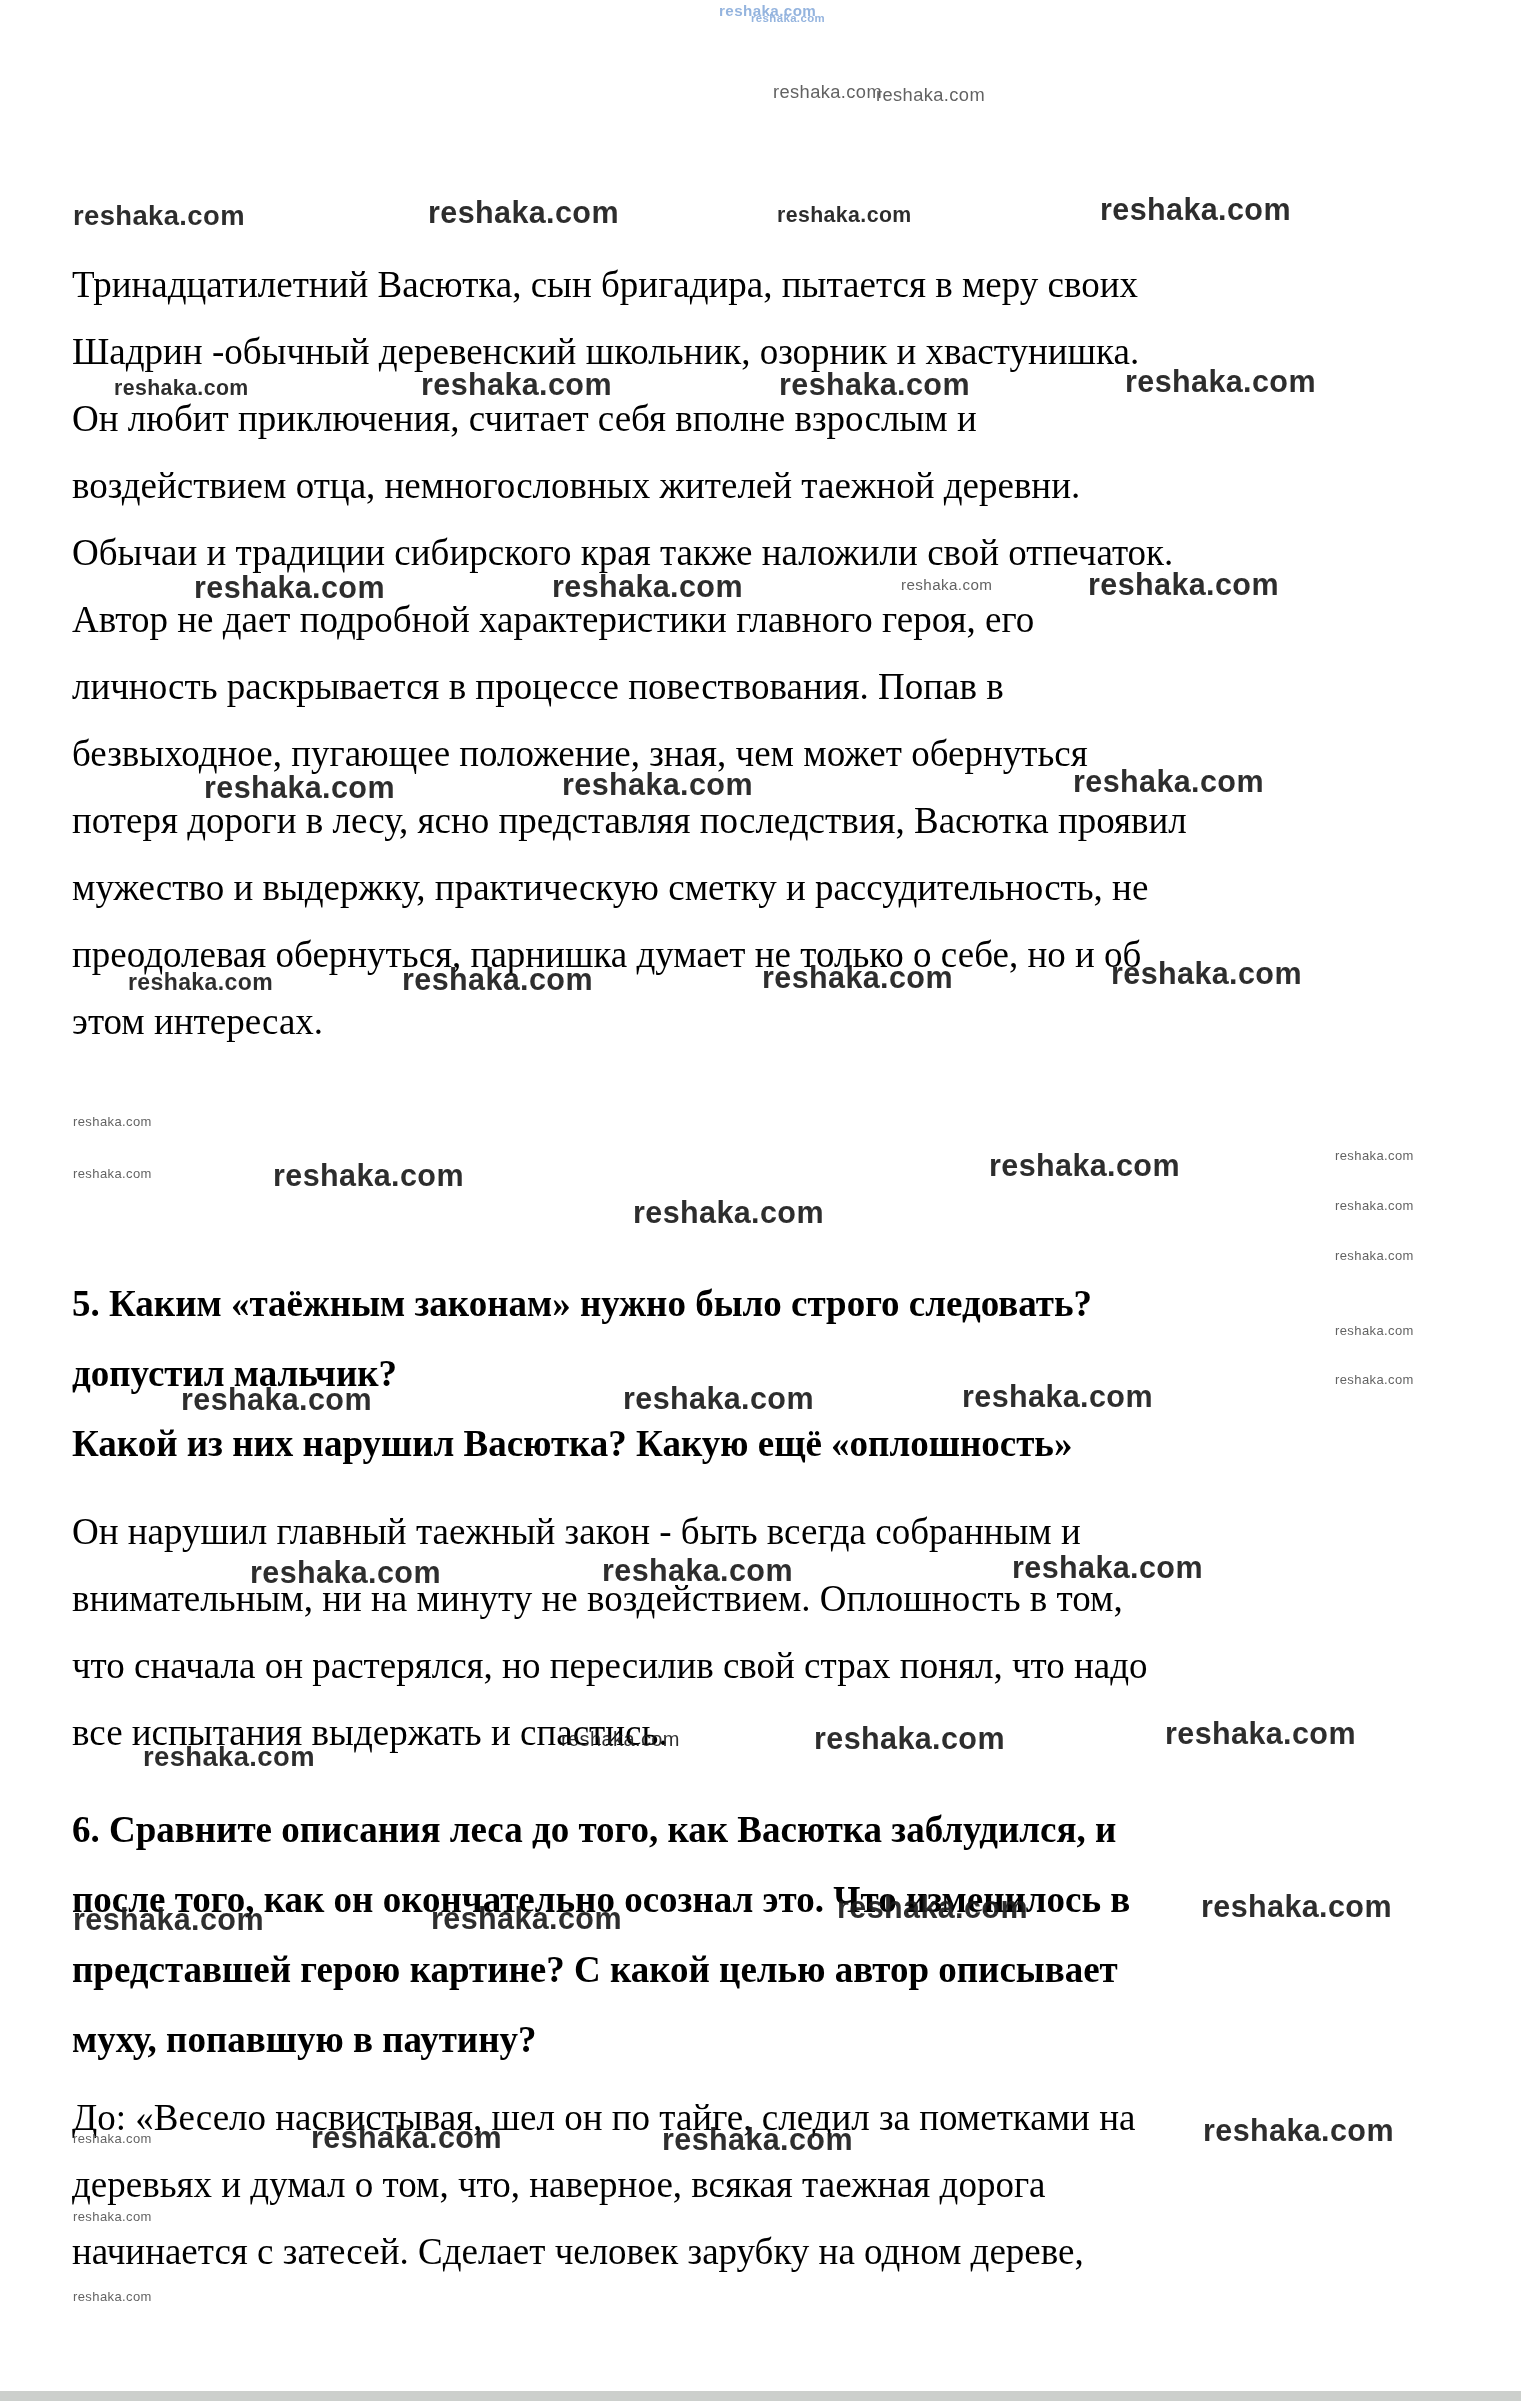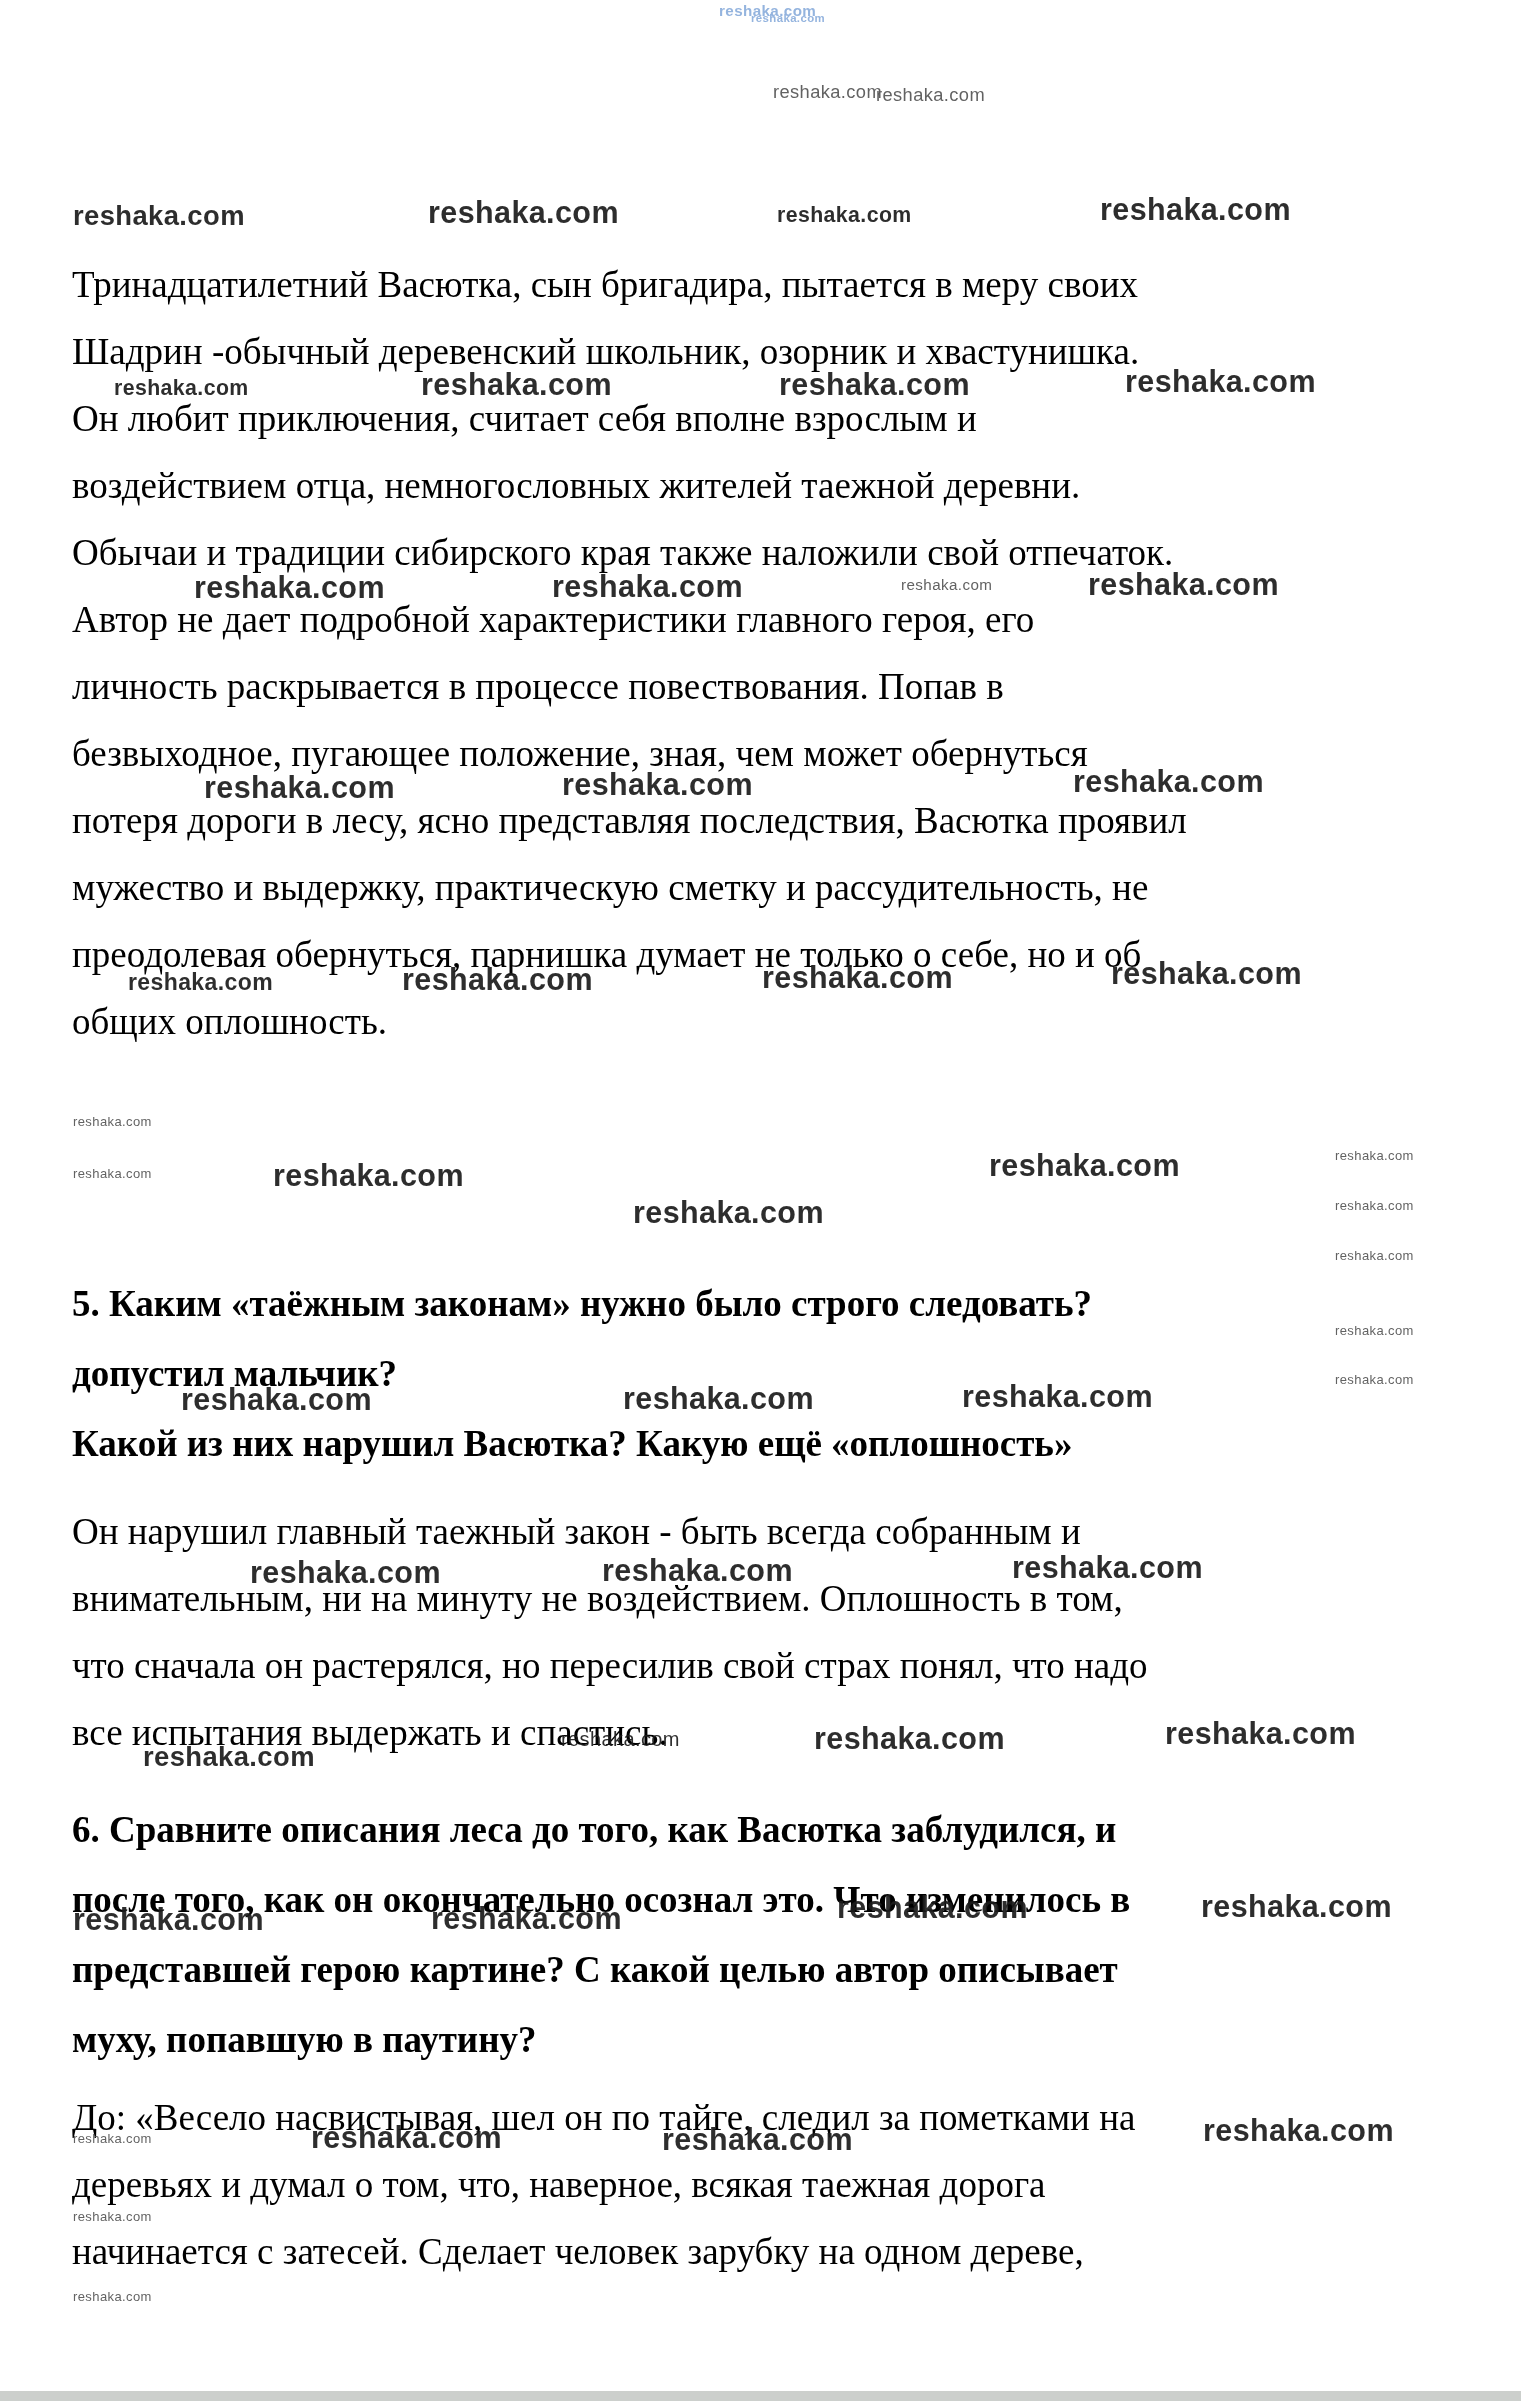--- a/index.html
+++ b/index.html
@@ -70,21 +70,21 @@
       <div class="bline">Шадрин -обычный деревенский школьник, озорник и хвастунишка.</div>
       <div class="bline">Он любит приключения, считает себя вполне взрослым и</div>
       <div class="bline">воздействием отца, немногословных жителей таежной деревни.</div>
       <div class="bline">Обычаи и традиции сибирского края также наложили свой отпечаток.</div>
       <div class="bline">Автор не дает подробной характеристики главного героя, его</div>
       <div class="bline">личность раскрывается в процессе повествования. Попав в</div>
       <div class="bline">безвыходное, пугающее положение, зная, чем может обернуться</div>
       <div class="bline">потеря дороги в лесу, ясно представляя последствия, Васютка проявил</div>
       <div class="bline">мужество и выдержку, практическую сметку и рассудительность, не</div>
       <div class="bline">преодолевая обернуться, парнишка думает не только о себе, но и об</div>
-      <div class="bline">общих оплошность.</div>
+      <div class="bline">этом интересах.</div>
     </div>
 
   <div class="block" style="top:1269px">
       <div class="hline">5. Каким «таёжным законам» нужно было строго следовать?</div>
       <div class="hline">допустил мальчик?</div>
       <div class="hline">Какой из них нарушил Васютка? Какую ещё «оплошность»</div>
     </div>
 
   <div class="block" style="top:1498px">
       <div class="bline">Он нарушил главный таежный закон - быть всегда собранным и</div>

